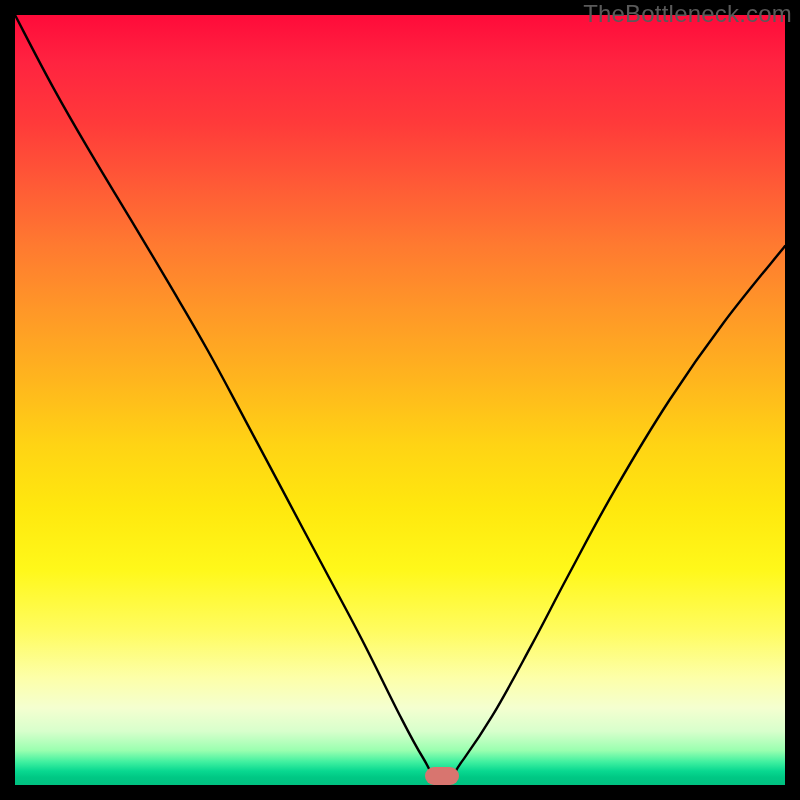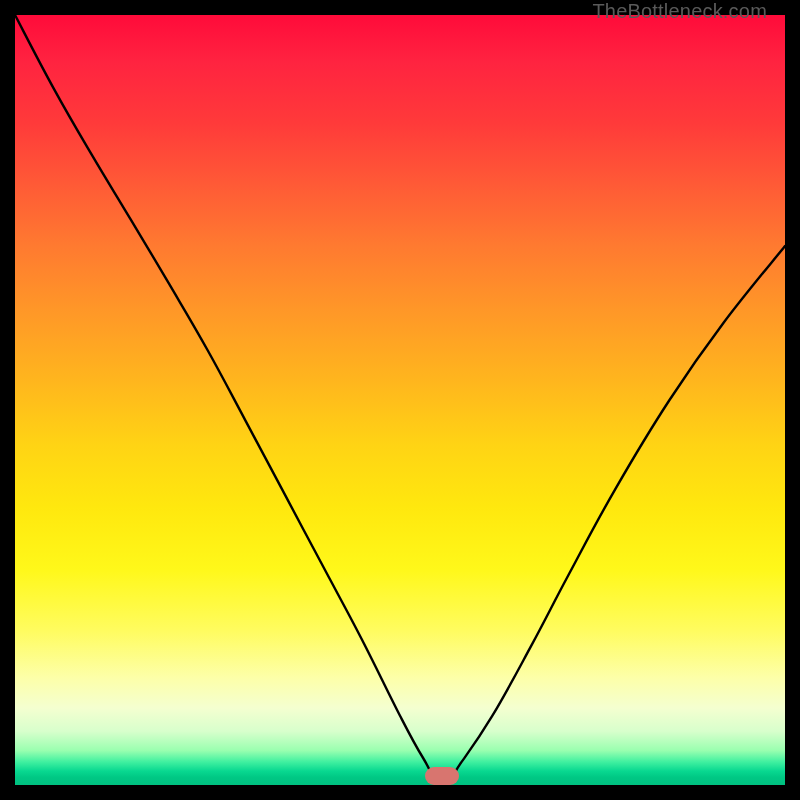--- a/index.html
+++ b/index.html
@@ -58,23 +58,23 @@
     height: 770px;
   }
   .marker {
     position: absolute;
     background: #d8756f;
     border-radius: 9px;
   }
   .watermark {
     position: absolute;
     top: 0px;
-    right: 33px;
+    right: 8px;
     color: #5a5a5a;
-    font-size: 20px;
+    font-size: 24px;
     font-weight: 500;
     letter-spacing: 0.2px;
   }
 </style>
 </head>
 <body>
 
 <div class="frame">
 
   <div class="plot-area">

